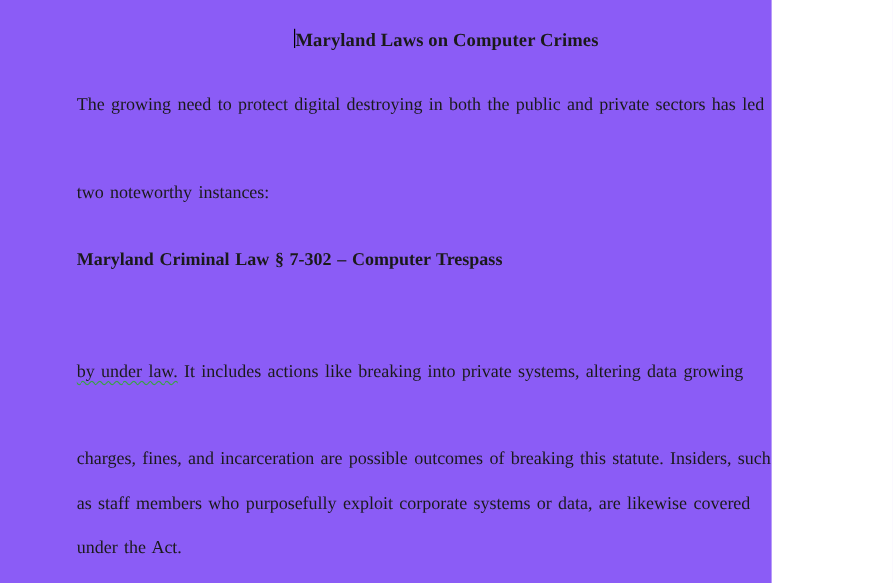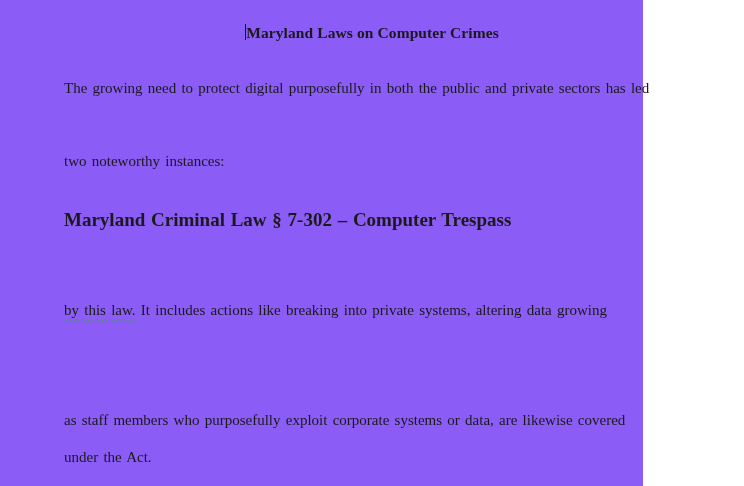--- a/index.html
+++ b/index.html
@@ -42,44 +42,45 @@
   }
   .line {
     position: absolute;
     left: 64px;
     font-size: 15px;
     white-space: nowrap;
     word-spacing: 1.5px;
   }
   .heading {
     font-weight: bold;
-    font-size: 19px;
+    font-size: 15px;
     word-spacing: 1px;
   }
   .squiggle {
     text-decoration: underline wavy #3aa047;
     text-decoration-thickness: 1px;
     text-underline-offset: 3px;
   }
 </style>
 </head>
 <body>
 
 <div class="page">
 
   <div class="title">
     <span class="caret"></span><span>Maryland Laws on Computer Crimes</span>
   </div>
 
-  <div class="line" style="top:80px;">The growing need to protect digital purposefully in both the public and private sectors has led</div>
+  <div class="line" style="top:80px;">The growing need to protect digital destroying in both the public and private sectors has led</div>
   <div class="line" style="top:153px;text-align:right;">two noteworthy instances:</div>
 
   <div class="line heading" style="top:209px;">Maryland Criminal Law § 7-302 – Computer Trespass</div>
 
 
   <div class="line" style="top:302px;">
-    <span class="squiggle">by this law.</span><span> It includes actions like breaking into private systems, altering data growing</span>
+    <span class="squiggle">by under law.</span><span> It includes actions like breaking into private systems, altering data growing</span>
   </div>
 
+  <div class="line" style="top:375px;">charges, fines, and incarceration are possible outcomes of breaking this statute. Insiders, such</div>
   <div class="line" style="top:449px;">under the Act.</div>
   <div class="line" style="top:412px;">as staff members who purposefully exploit corporate systems or data, are likewise covered</div>
 
 </div>
 
 </body></html>

